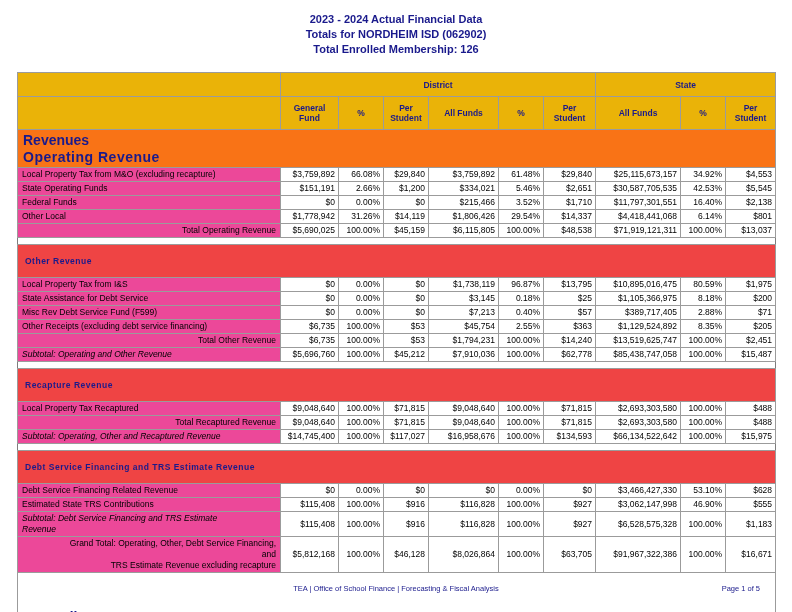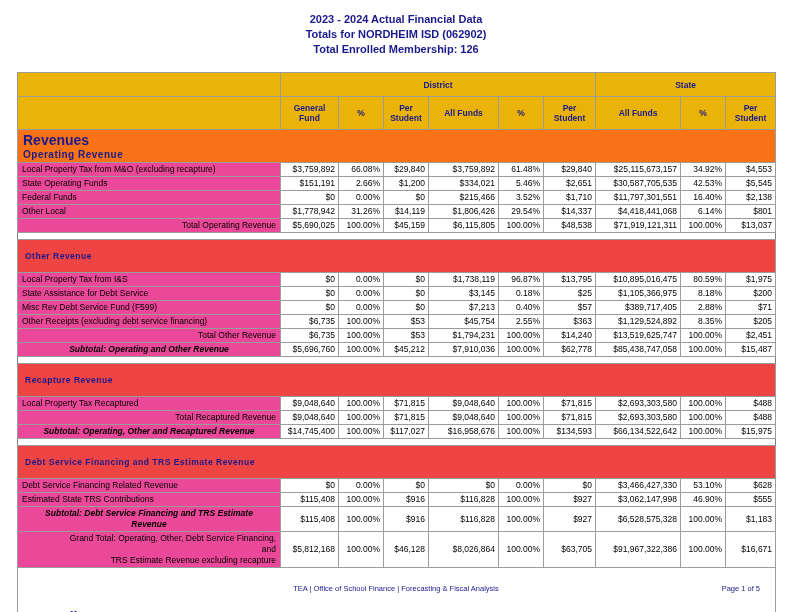--- a/index.html
+++ b/index.html
@@ -10,28 +10,28 @@
   table.fin{position:absolute;left:17px;top:72px;width:758px;border-collapse:collapse;
         table-layout:fixed;border:1px solid #7d7d7d;}
   table.fin th, table.fin td{border:1px solid #9b9b9b;}
   thead th{background:#eab308;color:#1a1a8c;font-weight:bold;font-size:8.5px;
         text-align:center;white-space:pre-line;line-height:10px;}
   tr.g-row th{height:21px;}
   tr.h-row th{height:30px;}
   td.lbl{font-size:8.5px;color:#000;padding:1px 4px;text-align:left;line-height:11px;background:#ec4899;}
   td.val{font-size:8.5px;color:#000;padding:1px 3px;text-align:right;line-height:11px;background:#fff;height:11px;}
   td.lbl.total{text-align:right;}
-  td.lbl.subtotal{text-align:center;font-style:italic;white-space:pre-line;font-weight:bold;}
+  td.lbl.subtotal{text-align:left;font-style:italic;white-space:pre-line;}
   td.lbl.grandtotal{text-align:right;white-space:pre-line;}
   tr.band-large td{background:#f97316;padding:3px 5px 2px 5px;}
   tr.band-small td{background:#ef4444;padding:11px 7px;}
   tr.spacer td{height:4px;background:#fff;border-left:none;border-right:none;}
   .sec-title-lg{font-size:14px;font-weight:bold;color:#1a1a8c;line-height:15px;}
   .sec-title-sm{font-size:8.5px;font-weight:bold;color:#1a1a8c;letter-spacing:0.5px;}
-  .sec-sub{font-size:10px;font-weight:bold;color:#1a1a8c;letter-spacing:0.5px;margin-top:1px;}
+  .sec-sub{font-size:14px;font-weight:bold;color:#1a1a8c;letter-spacing:0.5px;margin-top:1px;}
   tr.exp-row td{height:66px;vertical-align:bottom;background:#fff;padding:3px 5px 8px 5px;}
   .footer-center{position:absolute;top:584px;left:0;width:792px;text-align:center;
         font-size:7.5px;color:#1a1a8c;}
   .footer-right{position:absolute;top:584px;right:32px;font-size:7.5px;color:#1a1a8c;}
 </style>
 </head>
 <body>
 
 <div class="page">
 

